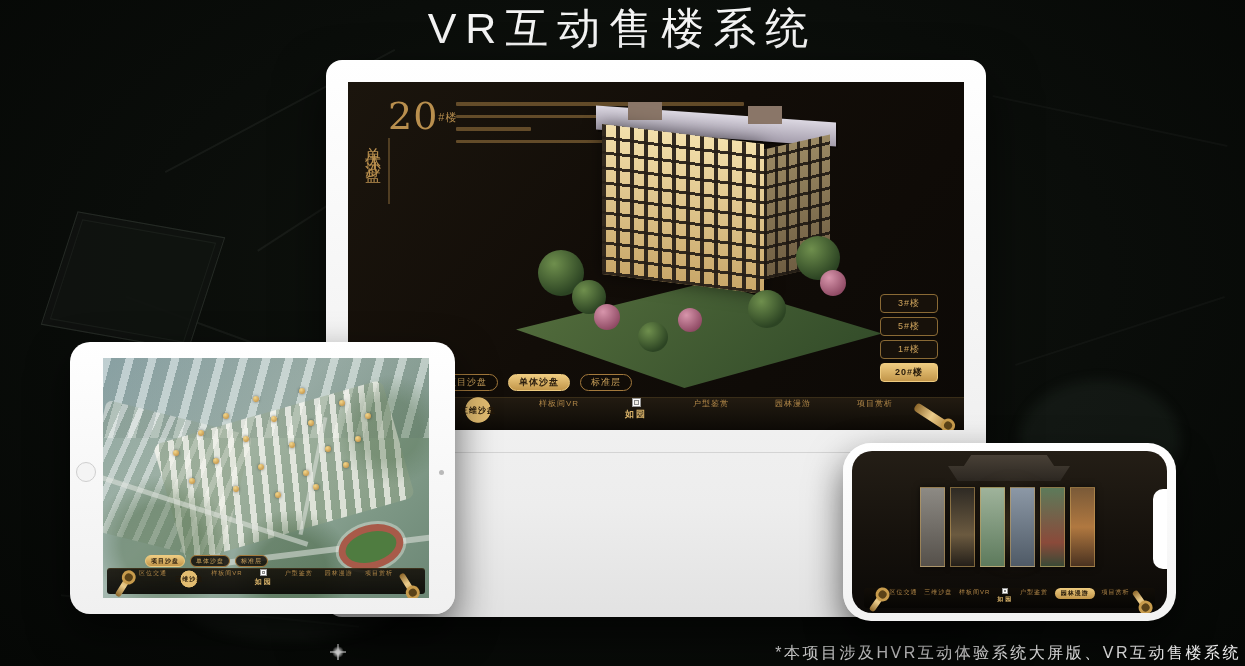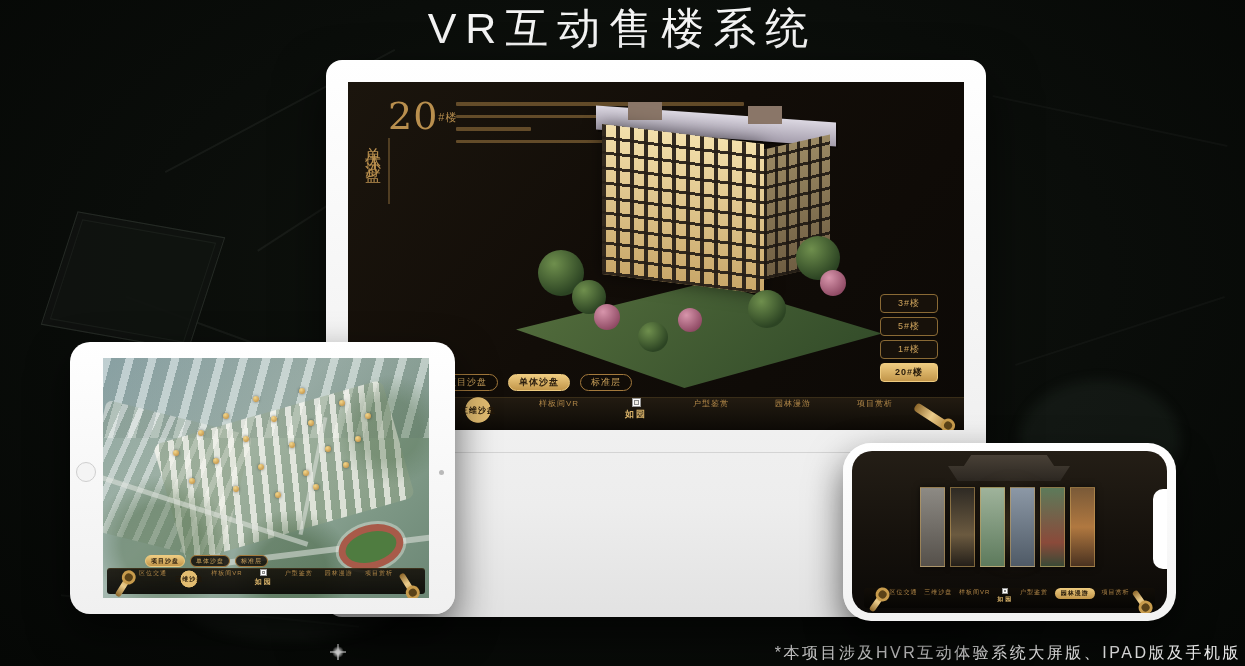--- a/index.html
+++ b/index.html
@@ -353,14 +353,14 @@
         <span class="nav-item">户型鉴赏</span>
         <span class="nav-item goldpill">园林漫游</span>
         <span class="nav-item">项目赏析</span>
       </div>
       <span class="scroll-icon p-scroll-l"></span>
       <span class="scroll-icon p-scroll-r"></span>
     </div>
     <div class="p-notch"></div>
   </div>
 
-  <div class="footnote">*本项目涉及HVR互动体验系统大屏版、IPAD版及手机版</div>
+  <div class="footnote">*本项目涉及HVR互动体验系统大屏版、VR互动售楼系统</div>
 </div>
 
 </body></html>

